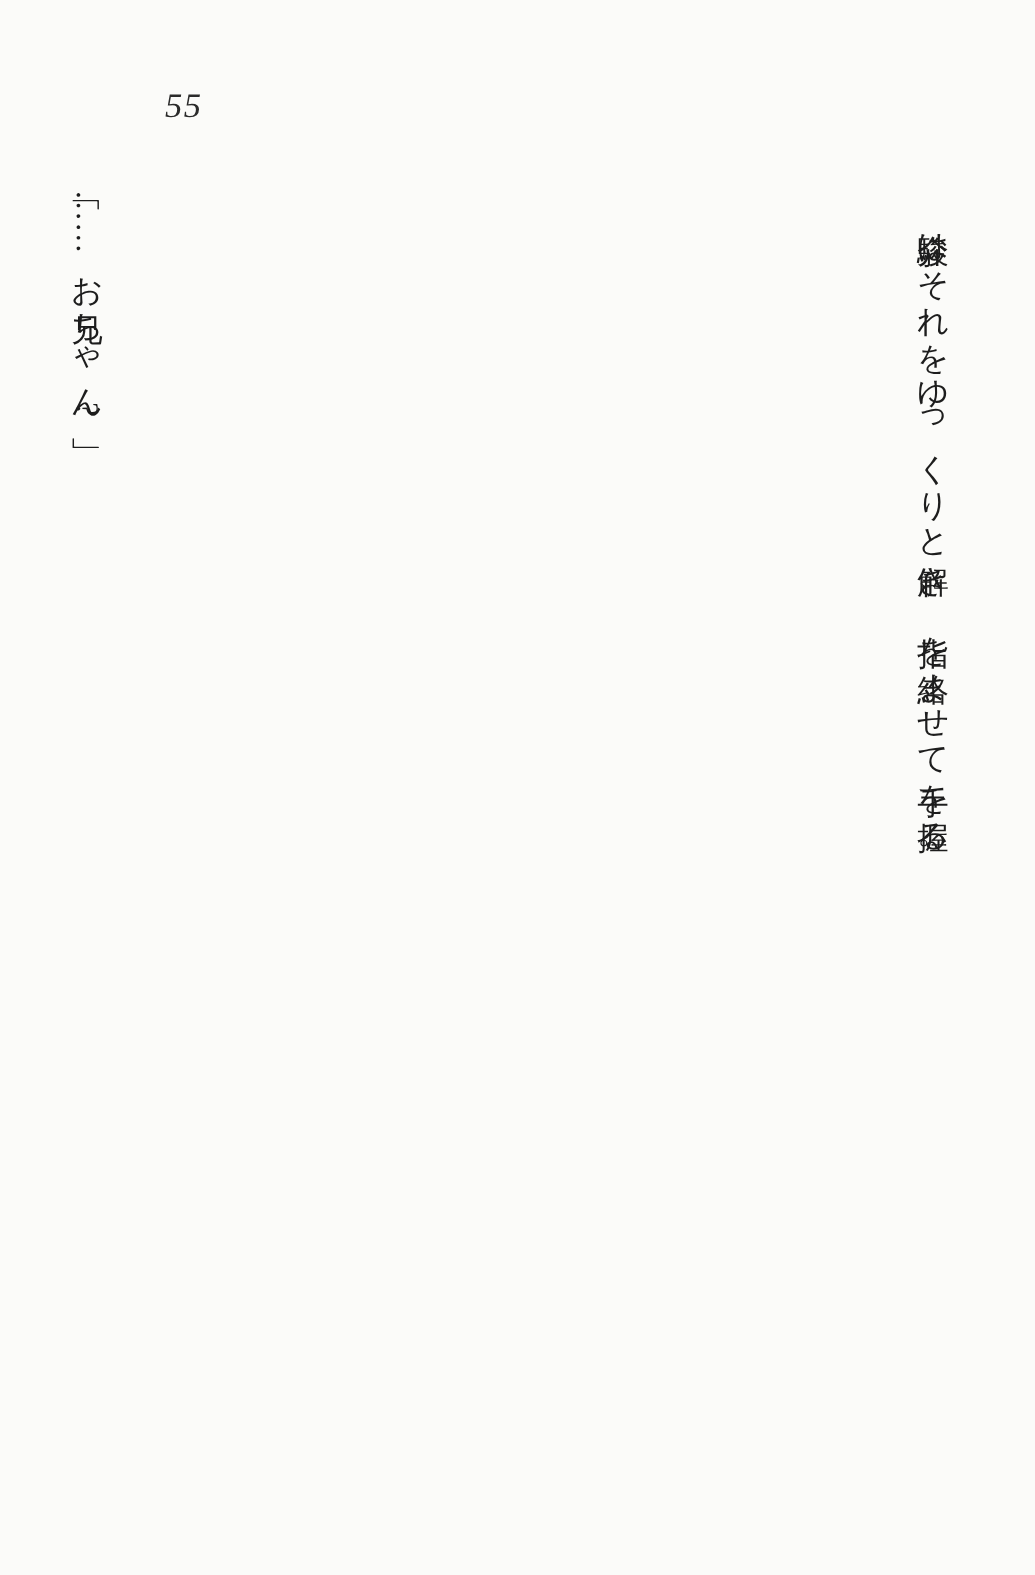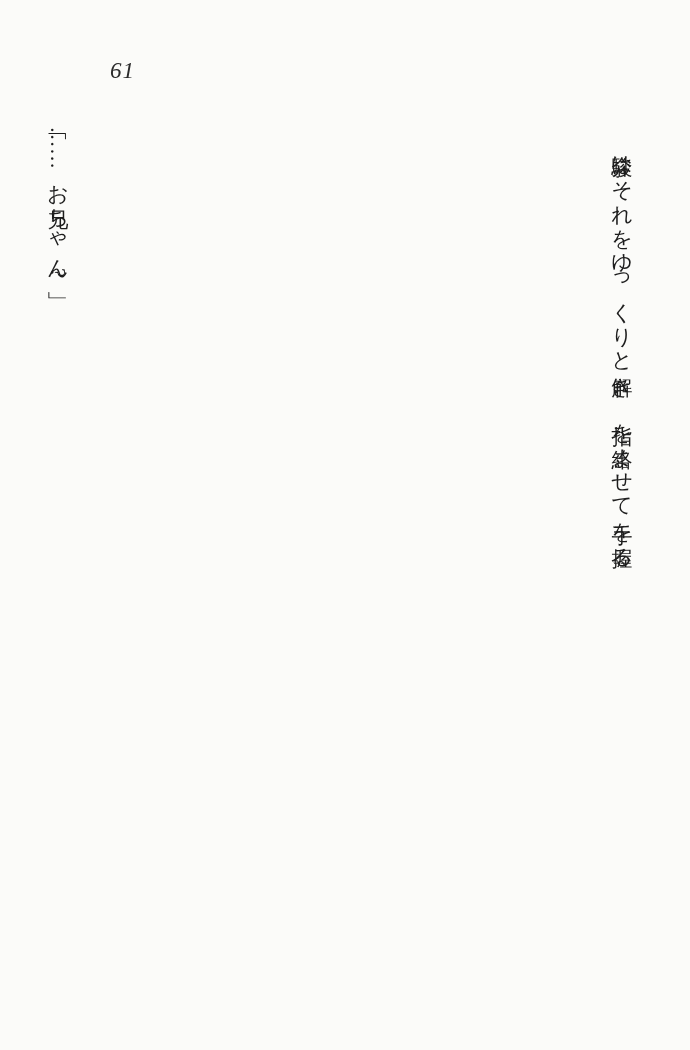--- a/index.html
+++ b/index.html
@@ -47,18 +47,18 @@
     block-size: 100%;
   }
   .text-line.indent {
     text-indent: 14px;
   }
 </style>
 </head>
 <body>
 
 <div class="page">
-  <div class="page-number">61</div>
+  <div class="page-number">55</div>
   <div class="text-area" id="text-area">
       <p class="text-line indent">駿介はそれをゆっくりと解き、指を絡ませて手を握る。</p>
       <p class="text-line">「……お兄ちゃん?」</p>
     </div>
 </div>
 
 </body></html>

